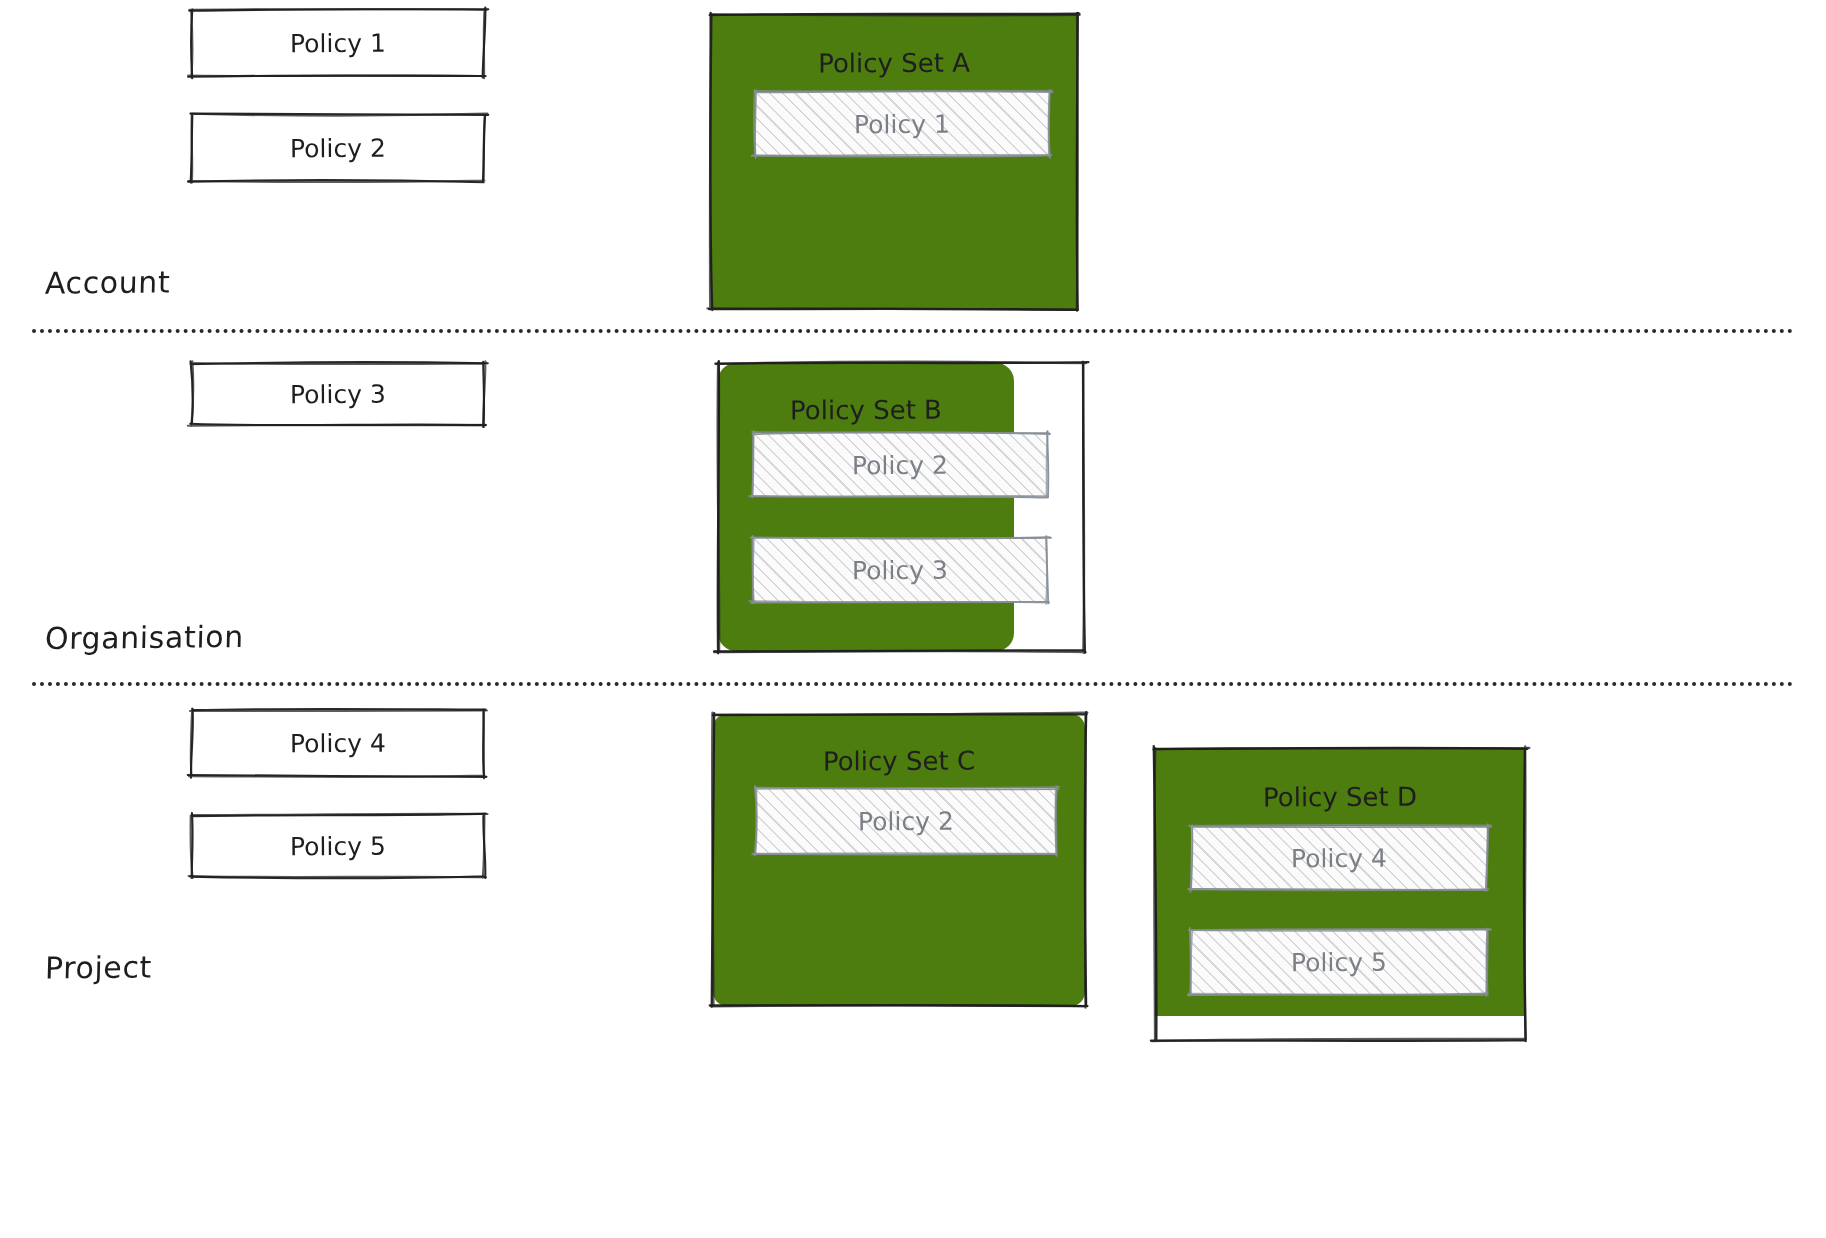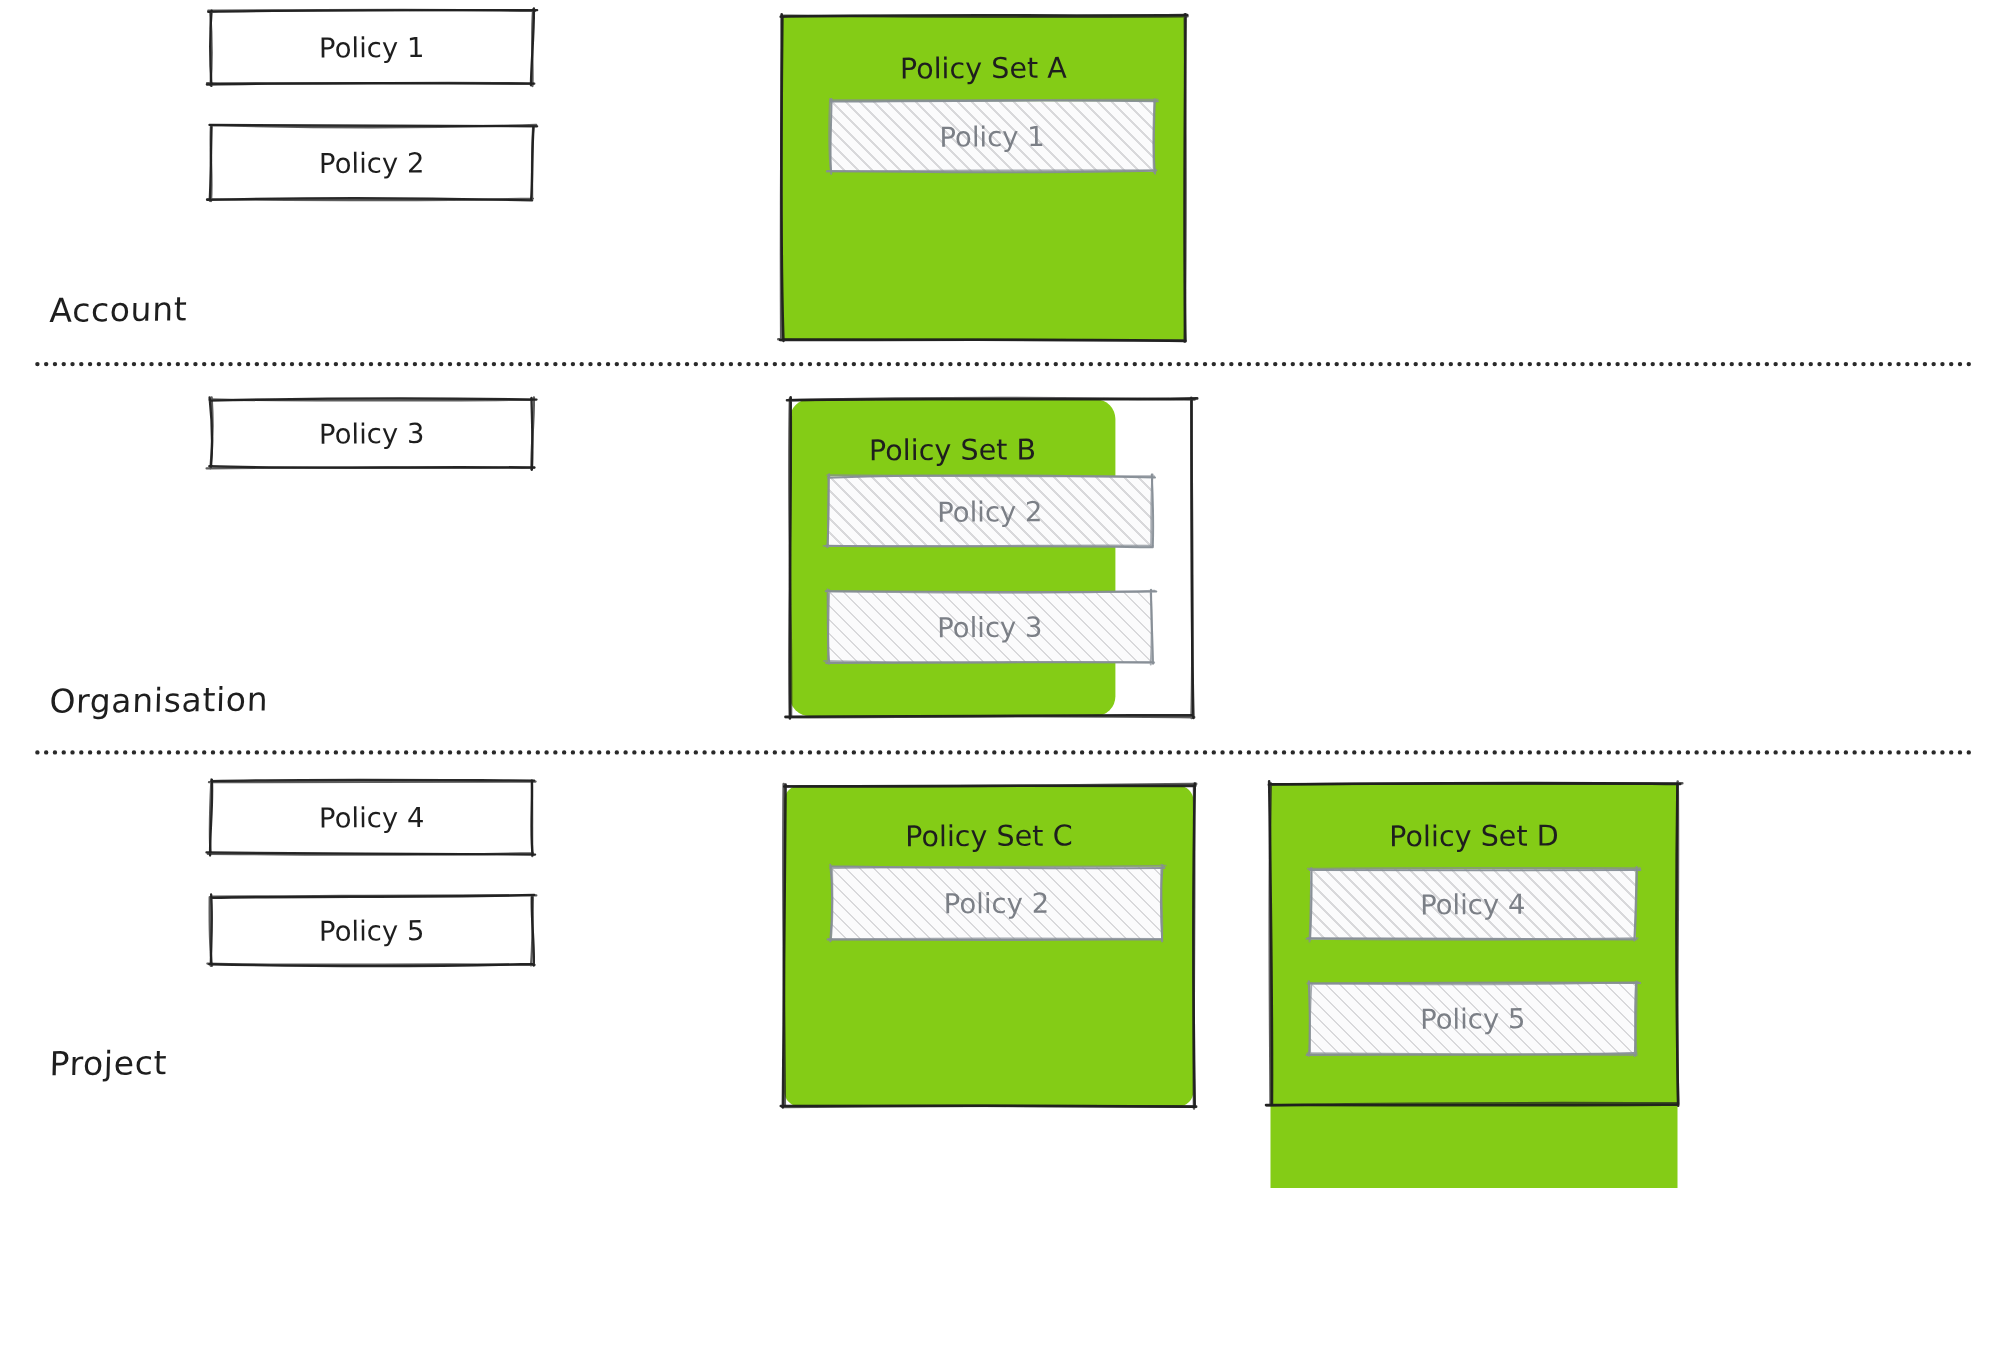--- a/index.html
+++ b/index.html
@@ -42,21 +42,21 @@
     font-size:25px;
     color:#1e1e1e;
     white-space:nowrap;
     transform:rotate(-0.4deg);
   }
 
   
   .policy-set{
     position:absolute;
     box-sizing:border-box;
-    background:#84cc16;
+    background:#4d7c0f;
   }
   .policy-set .sketch{position:absolute;inset:-6px;pointer-events:none;}
   .policy-set .set-title{
     position:absolute;
     left:0;right:0;
     text-align:center;
     font-size:26px;
     color:#1e1e1e;
     white-space:nowrap;
     transform:rotate(-0.3deg);
@@ -174,21 +174,21 @@
       </svg>
       <div class="set-title" style="top: 32px;">Policy Set C</div>
       <div class="chip" style="left: 43px; top: 74px; width: 300px; height: 66px;">
         <svg class="sketch" width="312" height="78" viewBox="0 0 312 78">
           <path d="M 5.713461829262535 5.57939028780879 C 96.95006499395244 6.855578395182071, 216.28656134679287 7.677773448665521, 308.5009049896155 7.1257339011997605 M 306.940776587576 4.477792692500071 C 304.70520421052595 29.75978625508015, 305.04150186101975 51.34892969748421, 306.57639089910145 73.37351594053838 M 306.0232864857294 71.94153779206869 C 215.45347330605307 72.90012784607714, 95.59813292068343 72.62864205951274, 2.4730369809889403 72.17284996578137 M 4.780639100112318 73.67560215689038 C 6.723580247156127 51.60758514437246, 7.521732560760217 28.081865692269922, 4.817516022975331 4.024675881967264 " stroke="#868e96" stroke-width="1.8" opacity="0.95"></path>
           <path d="M 4.719257611604061 7.060852981713067 C 97.21093165991405 5.269273496181366, 216.85062034230242 6.465825048557401, 309.5795531043222 4.940797782056405 M 305.8377080505424 4.1481286527347425 C 304.6493117179672 29.051988876448938, 307.6638833944331 52.07791857774272, 306.20253920625083 73.93589472879465 M 306.2397130490931 71.72514842200333 C 215.4415925267812 70.88006038221533, 96.72530937885182 70.96923435247933, 2.409363061519974 71.7626630549611 M 5.201784396405231 73.0784618921012 C 7.715703422285478 53.381319285594536, 6.547453986316665 29.19995141094548, 6.418229342307071 5.759254313427608 " stroke="#868e96" stroke-width="1.8" opacity="0.72"></path>
         </svg>
         <span class="lbl">Policy 2</span>
       </div>
     </div>
-    <div class="policy-set" style="left: 1155px; top: 712px; width: 370px; height: 368px;">
+    <div class="policy-set" style="left: 1155px; top: 748px; width: 370px; height: 268px;">
       <svg class="sketch" width="382" height="304" viewBox="0 0 382 304">
         <path d="M 5.653566266155599 6.962420560029531 C 116.28007764847953 6.464041579898466, 264.03302626629966 4.77445477758276, 378.520194793176 6.766495014245852 M 375.923521614691 6.318461800840899 C 374.50559383414014 108.0231615906689, 374.84230200804876 211.00262903068335, 376.60960874651073 299.12730093078096 M 376.2832880976066 298.1876472361328 C 266.3388734353422 299.70548202685336, 117.5304580697466 298.2893299876197, 1.8986877442797123 298.553855217413 M 7.3340101731633816 297.7659873963641 C 7.860558590283877 210.62195835189053, 6.325964470974153 108.33834629130472, 4.753492164683292 4.137205016816596 " stroke="#1e1e1e" stroke-width="2.3" opacity="0.95"></path>
         <path d="M 4.422947144984708 7.39421131740986 C 117.8774847041245 5.279559212308172, 263.78951168069125 7.191438602484501, 380.388394595491 5.9670339590716335 M 376.165799523129 4.482027244932031 C 377.38040729678255 108.05163478909601, 374.45533100147514 209.36823948638894, 376.65199339485355 297.5057604789761 M 376.56565244512893 296.97790467756704 C 264.2578490856373 296.8408557132636, 117.64297875261073 296.13411570553393, 2.4302083272627595 299.03380570525013 M 6.060887575829815 298.308612299342 C 5.7240492923949144 211.78850007187037, 4.263556518658789 109.56017540821813, 6.224473763268661 6.134745980442849 " stroke="#1e1e1e" stroke-width="2.3" opacity="0.72"></path>
       </svg>
       <div class="set-title" style="top: 34px;">Policy Set D</div>
       <div class="chip" style="left: 36px; top: 78px; width: 296px; height: 64px;">
         <svg class="sketch" width="308" height="76" viewBox="0 0 308 76">
           <path d="M 5.607896710423704 6.854750348140835 C 95.13523435668797 7.697750341146136, 213.26506223742155 6.793859959865855, 306.231364728199 6.822139264141274 M 302.8025012026087 4.229139995774785 C 302.3586885593546 28.6681162603051, 301.82259670810896 50.20070655378546, 300.71361367703116 70.93743357348137 M 302.32426736374583 70.13149791426561 C 213.54221987800776 69.5516364008615, 94.50198435830045 69.18970395135214, 3.882137633386132 68.90850996980839 M 6.010926849260427 70.36507389581068 C 6.95968448291518 50.87034523550903, 7.8104385345198395 29.36612072096491, 7.130708504855031 5.40964412764164 " stroke="#868e96" stroke-width="1.8" opacity="0.95"></path>
           <path d="M 3.950150490016746 5.746398813019693 C 94.07944276359838 4.373199023098312, 213.4205979473519 5.072047787128039, 306.08995332829187 5.28046464947074 M 303.2762769532279 6.105349732518825 C 302.8492023480447 28.818241120184883, 302.45775627242296 49.701914978121366, 301.147028809994 69.75289777524439 M 303.7302096077382 69.04407365338135 C 212.03237567550147 70.58106231562843, 94.14083681136408 70.65543890114661, 2.649511433089856 69.32854814558688 M 5.448628026595632 71.99786651246151 C 6.341723409705667 52.02340877173627, 6.533437009953632 28.458373332656162, 7.189526916709508 5.947523380325885 " stroke="#868e96" stroke-width="1.8" opacity="0.72"></path>
         </svg>

